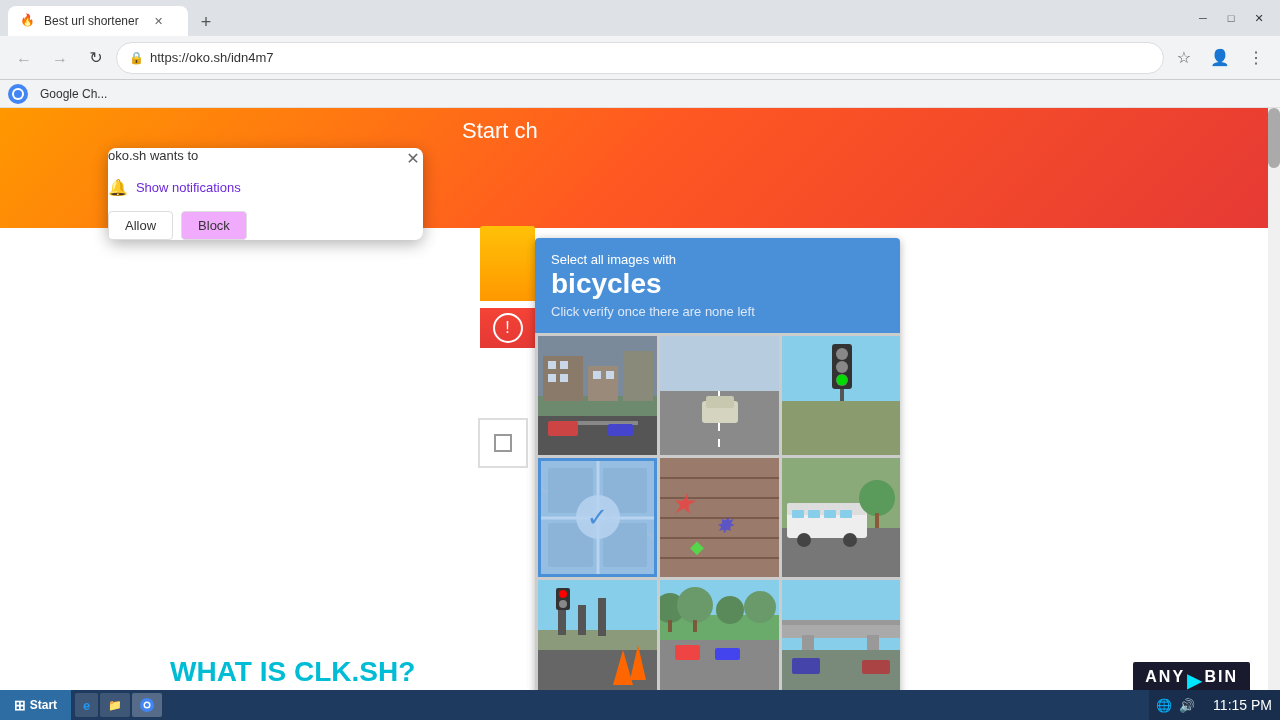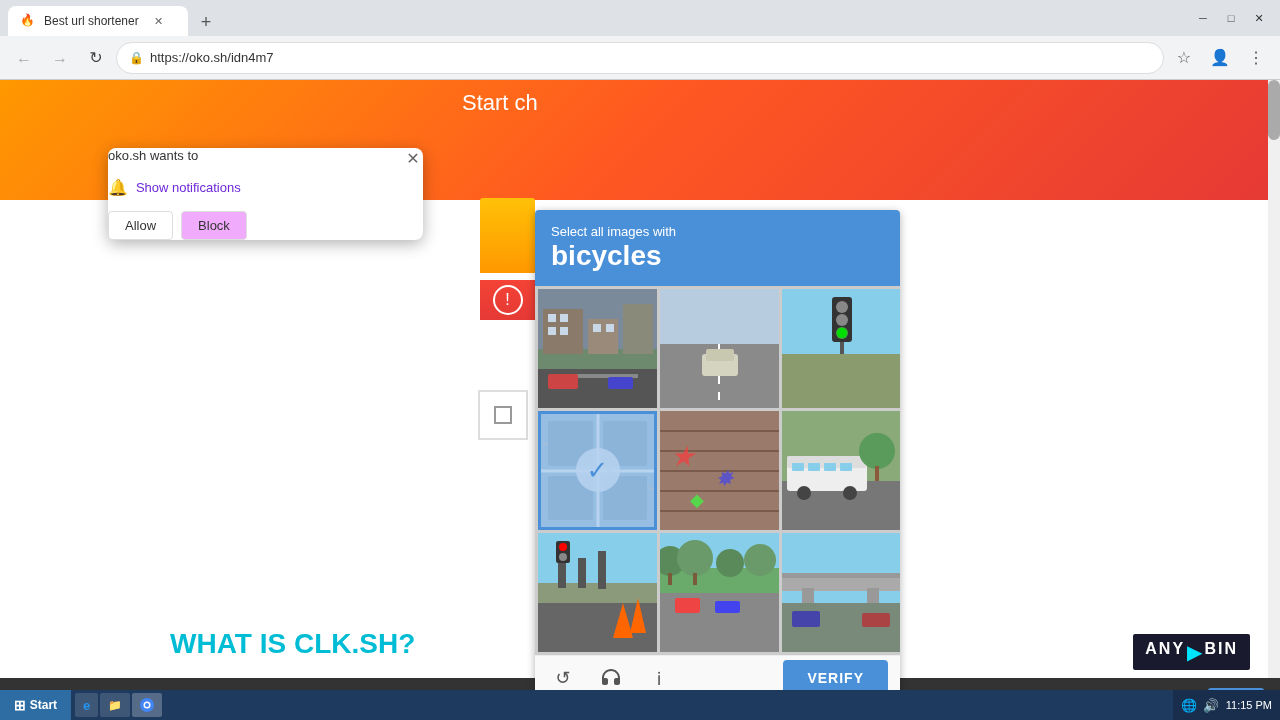--- a/index.html
+++ b/index.html
@@ -134,20 +134,31 @@
       <span class="lock-icon">🔒</span>
       <span style="font-size:13px;color:#333;">https://oko.sh/idn4m7</span>
     </div>
     <div class="toolbar-icon-btn">☆</div>
     <div class="toolbar-icon-btn">👤</div>
     <div class="toolbar-icon-btn">⋮</div>
   </div>
 
   <div class="content-area">
 
+    <div style="height:28px;background:#f1f3f4;border-bottom:1px solid #e0e0e0;display:flex;align-items:center;padding:0 8px;gap:8px;">
+      <div style="width:24px;height:24px;display:flex;align-items:center;">
+        <svg width="20" height="20" viewBox="0 0 20 20">
+          <circle cx="10" cy="10" r="10" fill="#4285f4"></circle>
+          <circle cx="10" cy="10" r="6" fill="white"></circle>
+          <circle cx="10" cy="10" r="4" fill="#4285f4"></circle>
+          <path d="M10 0 L20 10 L10 20 Z" fill="none"></path>
+        </svg>
+      </div>
+      <span style="font-size:12px;color:#333;">Google Ch...</span>
+    </div>
 
     <div class="webpage">
 
       <div class="page-header">
         <span style="position:absolute;top:10px;left:462px;font-size:22px;color:#fff;font-weight:normal;">Start ch</span>
 
         <div style="position:absolute;left:480px;top:118px;width:55px;height:75px;background:linear-gradient(180deg,#ffc107,#ff9800);border-radius:3px 3px 0 0;"></div>
         <div style="position:absolute;left:480px;top:200px;width:55px;height:40px;background:linear-gradient(180deg,#f44336,#e53935);display:flex;align-items:center;justify-content:center;">
           <div style="width:30px;height:30px;border:2px solid #fff;border-radius:50%;display:flex;align-items:center;justify-content:center;">
             <span style="color:#fff;font-size:16px;">!</span>
@@ -157,20 +168,21 @@
         <div style="position:absolute;left:478px;top:310px;width:50px;height:50px;background:#fff;border:2px solid #ddd;display:flex;align-items:center;justify-content:center;">
           <div style="width:18px;height:18px;border:2px solid #999;"></div>
         </div>
       </div>
 
       <div class="captcha-widget">
 
         <div class="captcha-header">
           <div class="captcha-instruction">Select all images with</div>
           <div class="captcha-subject">bicycles</div>
+          <div class="captcha-subtext">Click verify once there are none left</div>
         </div>
 
         <div class="captcha-grid">
 
           <div class="grid-cell">
             <div class="cell-content scene-street1">
               <svg width="119" height="119" viewBox="0 0 119 119" style="position:absolute;top:0;left:0;">
                 <rect width="119" height="119" fill="#7a8a9a"></rect>
                 <rect y="60" width="119" height="20" fill="#6e8a6e"></rect>
                 <rect y="80" width="119" height="39" fill="#555"></rect>
@@ -408,15 +420,15 @@
       <svg width="14" height="14" viewBox="0 0 20 20">
         <circle cx="10" cy="10" r="10" fill="#4285f4"></circle>
         <circle cx="10" cy="10" r="5" fill="white"></circle>
         <circle cx="10" cy="10" r="3" fill="#4285f4"></circle>
       </svg>
     </div>
   </div>
   <div class="systray">
     <span style="font-size:13px;color:#ccc;">🌐</span>
     <span style="font-size:13px;color:#ccc;">🔊</span>
-    <span style="font-size:11px;color:#fff;">11:15 PM</span>
+    <span style="font-size:14px;color:#fff;margin-left:12px;">11:15 PM</span>
   </div>
 </div>
 
 </body></html>

